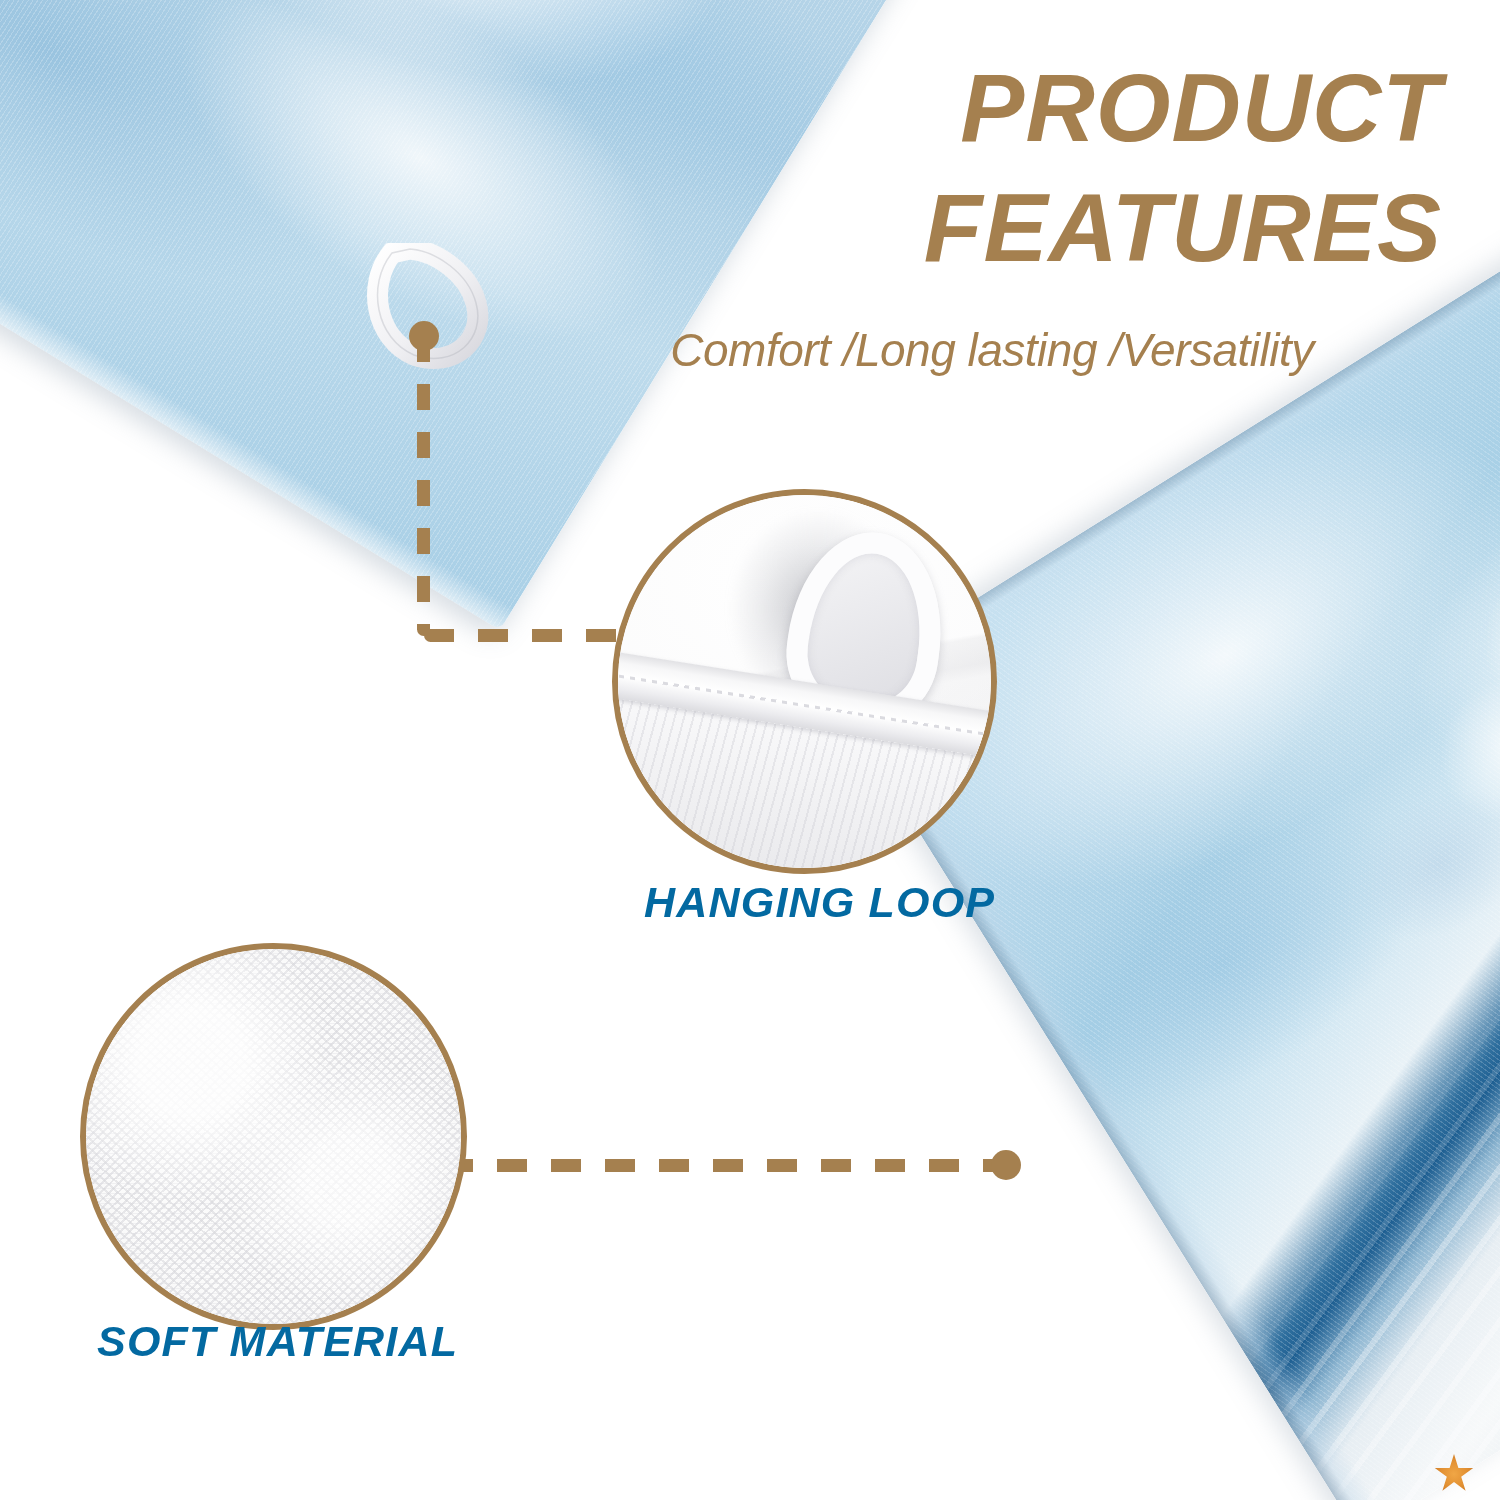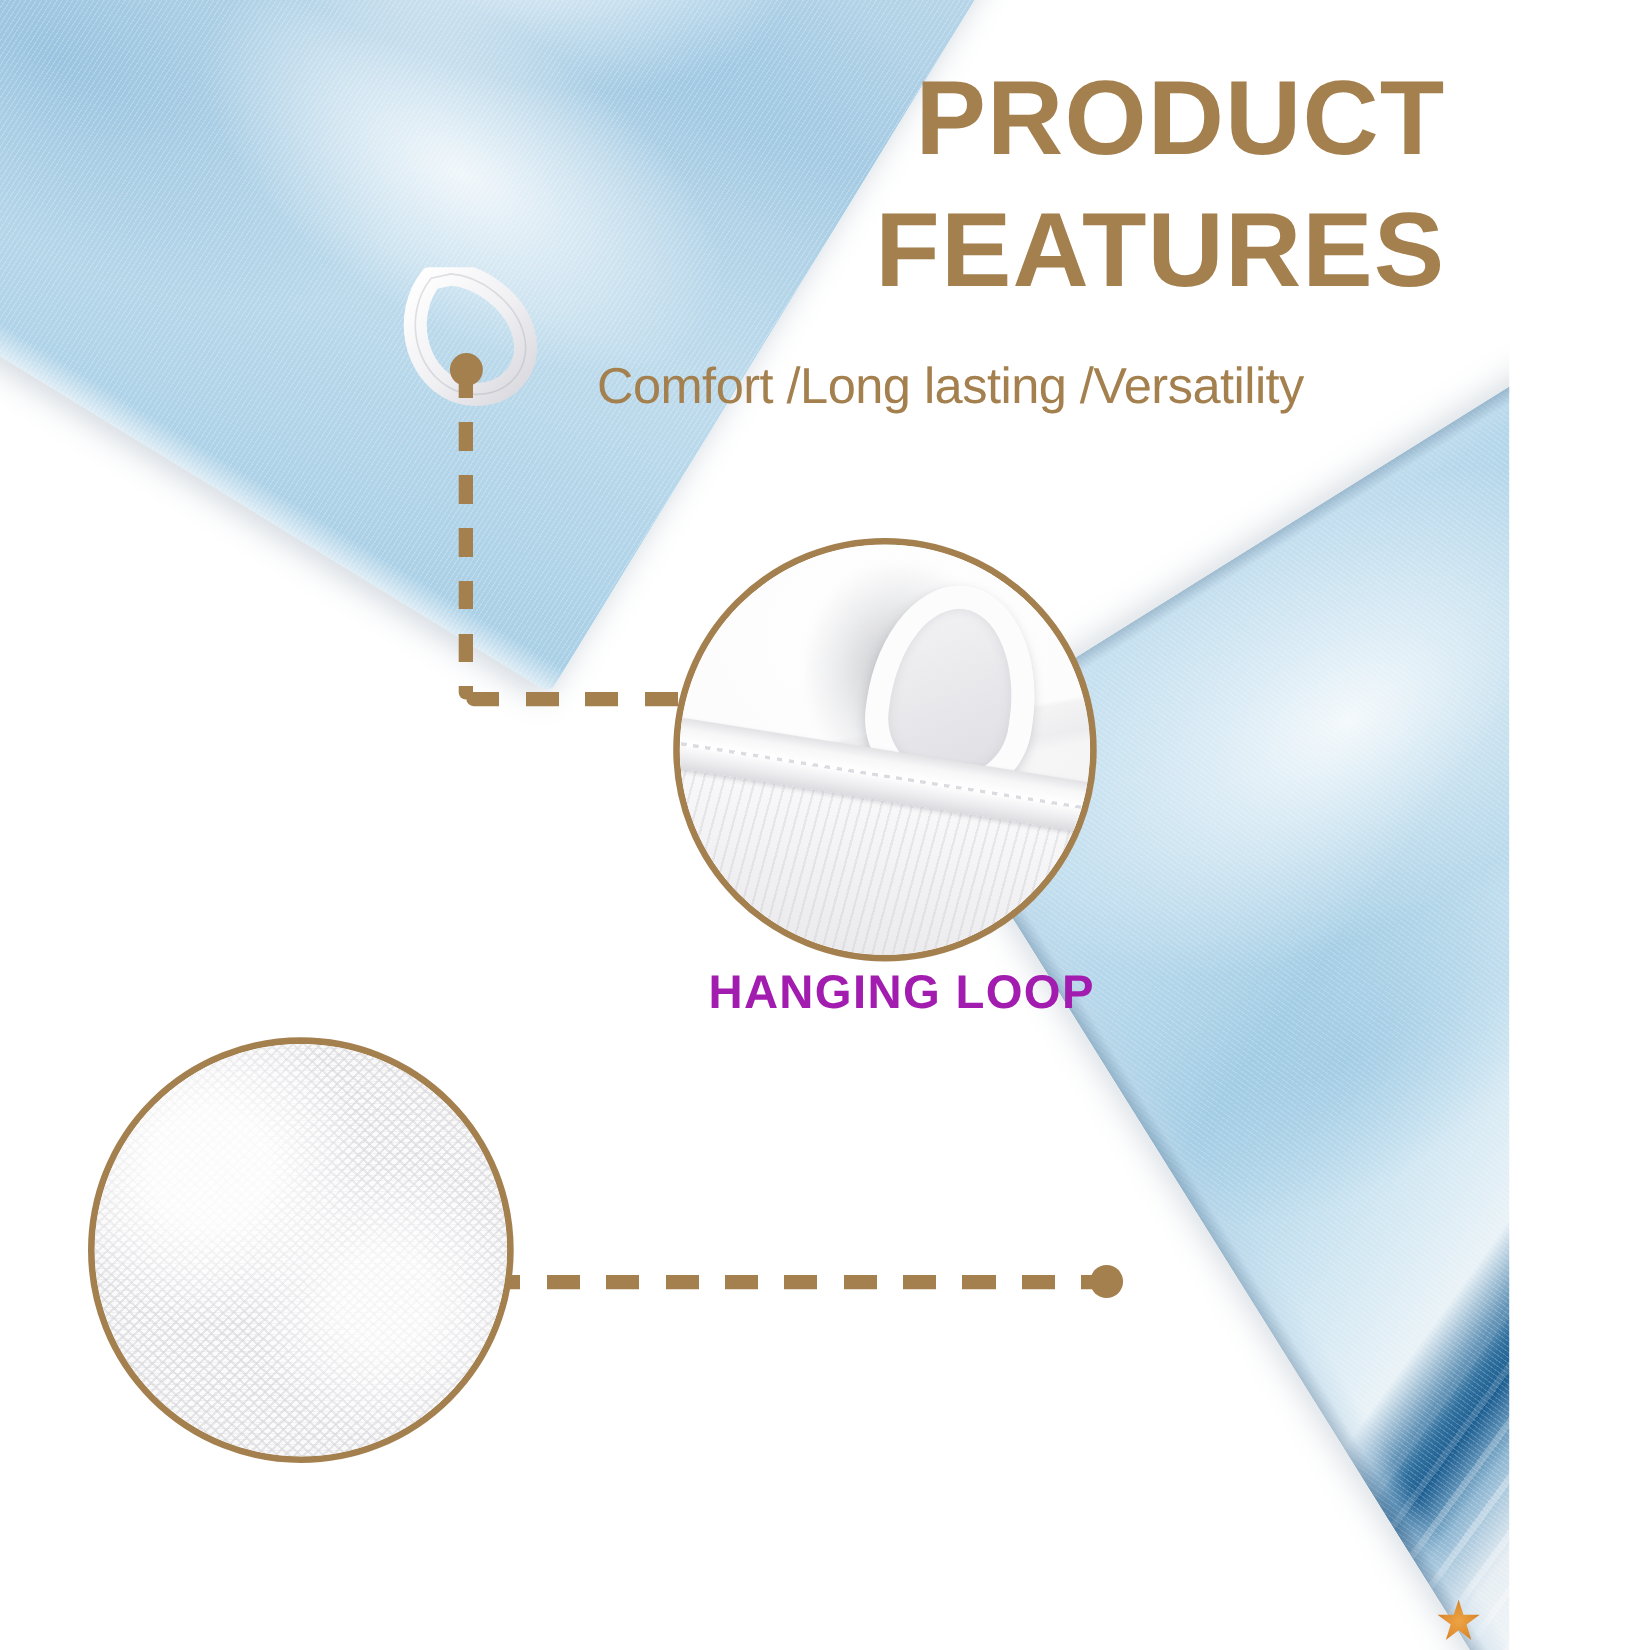--- a/index.html
+++ b/index.html
@@ -1,38 +1,38 @@
 <!DOCTYPE html>
 <html><head>
 <meta charset="utf-8">
 <style>
   html,body{margin:0;padding:0;background:#fff;}
   body{width:1500px;height:1500px;overflow:hidden;font-family:"Liberation Sans",sans-serif;}
-  #stage{position:relative;width:1372px;height:1500px;background:#ffffff;overflow:hidden;}
+  #stage{position:relative;width:1500px;height:1500px;background:#ffffff;overflow:hidden;font-style:italic;}
 
   
   .headline{
     position:absolute;right:58px;top:48px;width:760px;
     text-align:right;color:#a5804f;
     font-family:"Liberation Sans",sans-serif;
     font-weight:bold;font-size:96px;line-height:1.25;
     letter-spacing:1px;
   }
   .headline .l2{display:block;text-align:right;}
   .subline{
     position:absolute;right:58px;top:325px;width:900px;
     text-align:center;color:#a5804f;
     font-family:"Liberation Sans",sans-serif;
     font-weight:normal;font-size:46px;line-height:1.1;
     letter-spacing:-0.5px;
   }
 
   
   .feat-label{
-    position:absolute;color:#a21caf;
+    position:absolute;color:#0369a1;
     font-family:"Liberation Sans",sans-serif;
     font-weight:bold;font-size:43px;letter-spacing:1.2px;
     white-space:nowrap;
   }
   #label-loop{left:644px;top:878px;}
   #label-soft{left:97px;top:1317px;}
 
   
   .detail-circle{
     position:absolute;border-radius:50%;
@@ -276,14 +276,15 @@
   <div class="feat-label" id="label-loop">HANGING LOOP</div>
 
   <div class="dash-h" style="left:443px;top:1159px;width:560px;"></div>
   <div class="dot" style="left:991px;top:1150px;"></div>
 
   <div class="detail-circle" id="circle-soft">
     <div class="circle-inner">
       <div class="terry"></div>
     </div>
   </div>
+  <div class="feat-label" id="label-soft">SOFT MATERIAL</div>
 
 </div>
 
 </body></html>

